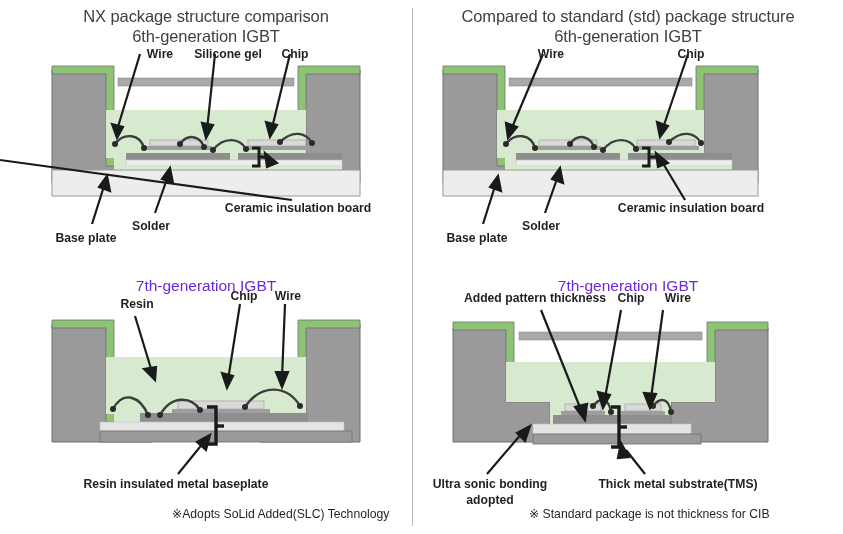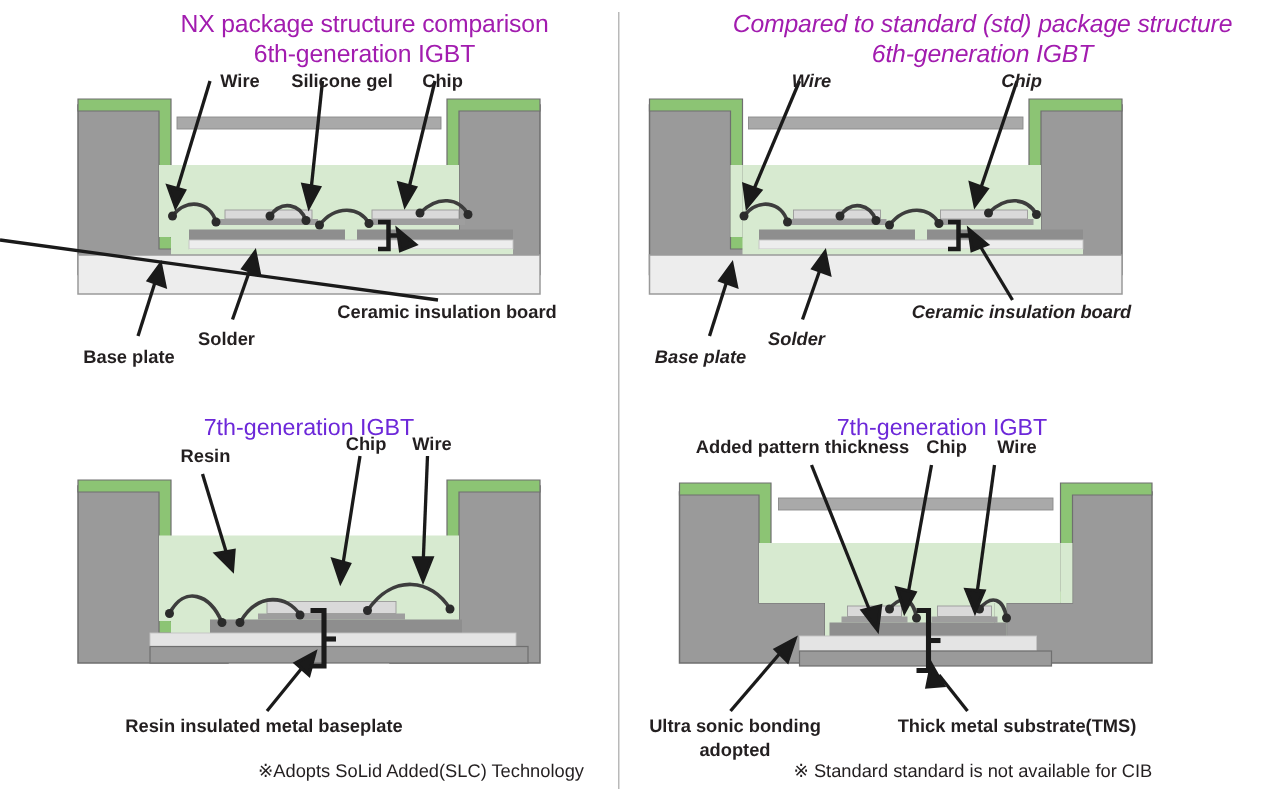--- a/index.html
+++ b/index.html
@@ -11,23 +11,22 @@
     overflow:hidden;
     position:relative;
   }
   .panel{position:absolute;}
   .divider{
     position:absolute;left:412px;top:8px;width:1px;height:518px;
     background:#b9b9b9;
   }
   .title{
     position:absolute;text-align:center;width:100%;
-    font-size:16.5px;line-height:20px;font-weight:400;color:#a21caf;
+    font-size:16.5px;line-height:20px;font-weight:400;color:#404040;
     letter-spacing:-0.1px;
-    margin-left:37px;
   }
   .title .l2{display:block;}
   .gen7title{
     position:absolute;text-align:center;width:100%;
     font-size:15.5px;line-height:19px;color:#6d28d9;font-weight:400;
   }
   .note{
     position:absolute;font-size:12.2px;color:#231f20;white-space:nowrap;
   }
   svg{display:block;overflow:visible;}
@@ -122,21 +121,21 @@
 
     <text class="lbl" x="160" y="10" text-anchor="middle">Wire</text>
     <text class="lbl" x="228" y="10" text-anchor="middle">Silicone gel</text>
     <text class="lbl" x="295" y="10" text-anchor="middle">Chip</text>
     <text class="lbl" x="298" y="164" text-anchor="middle">Ceramic insulation board</text>
     <text class="lbl" x="86" y="194" text-anchor="middle">Base plate</text>
     <text class="lbl" x="151" y="182" text-anchor="middle">Solder</text>
   </svg>
 </div>
 
-<div class="panel" style="left:403px;top:0;width:430px;height:262px;font-style:italic;">
+<div class="panel" style="left:413px;top:0;width:430px;height:262px;">
 
   <div class="title" style="top:6px;">
     <span>Compared to standard (std) package structure</span>
     <span class="l2">6th-generation IGBT</span>
   </div>
 
   <svg width="430" height="215" style="position:absolute;left:0;top:48px;">
     <g>
       <path d="M30,22 L88,22 L88,106 L130,106 L130,135 L30,135 Z" fill="#9a9a9a" stroke="#6f6f6f" stroke-width="1"></path>
       <path d="M345,22 L287,22 L287,106 L245,106 L245,135 L345,135 Z" fill="#9a9a9a" stroke="#6f6f6f" stroke-width="1"></path>
@@ -323,14 +322,14 @@
     </g>
 
     <text class="lbl" x="122" y="0" text-anchor="middle">Added pattern thickness</text>
     <text class="lbl" x="218" y="0" text-anchor="middle">Chip</text>
     <text class="lbl" x="265" y="0" text-anchor="middle">Wire</text>
     <text class="lbl" x="77" y="186" text-anchor="middle">Ultra sonic bonding</text>
     <text class="lbl" x="77" y="202" text-anchor="middle">adopted</text>
     <text class="lbl" x="265" y="186" text-anchor="middle">Thick metal substrate(TMS)</text>
   </svg>
 
-  <div class="note" style="left:116px;top:239px;">※ Standard standard is not available for CIB</div>
+  <div class="note" style="left:116px;top:239px;">※ Standard package is not thickness for CIB</div>
 </div>
 
 </body></html>

